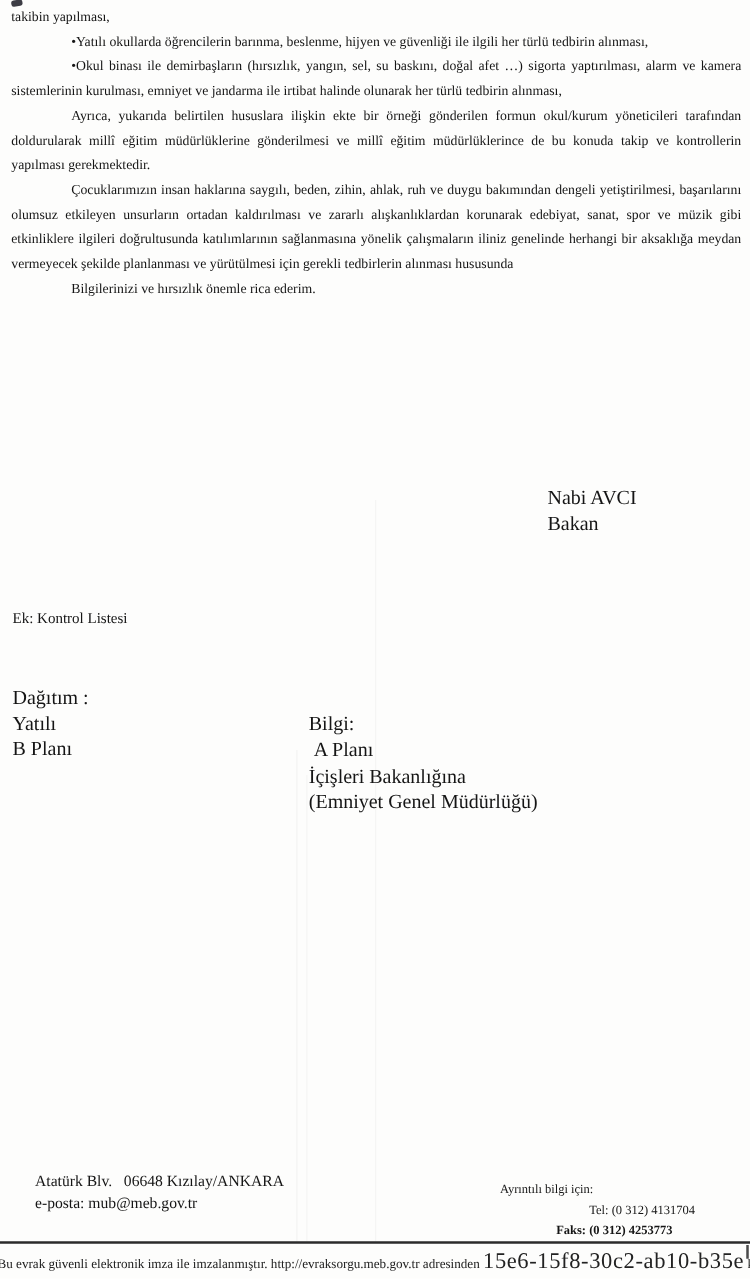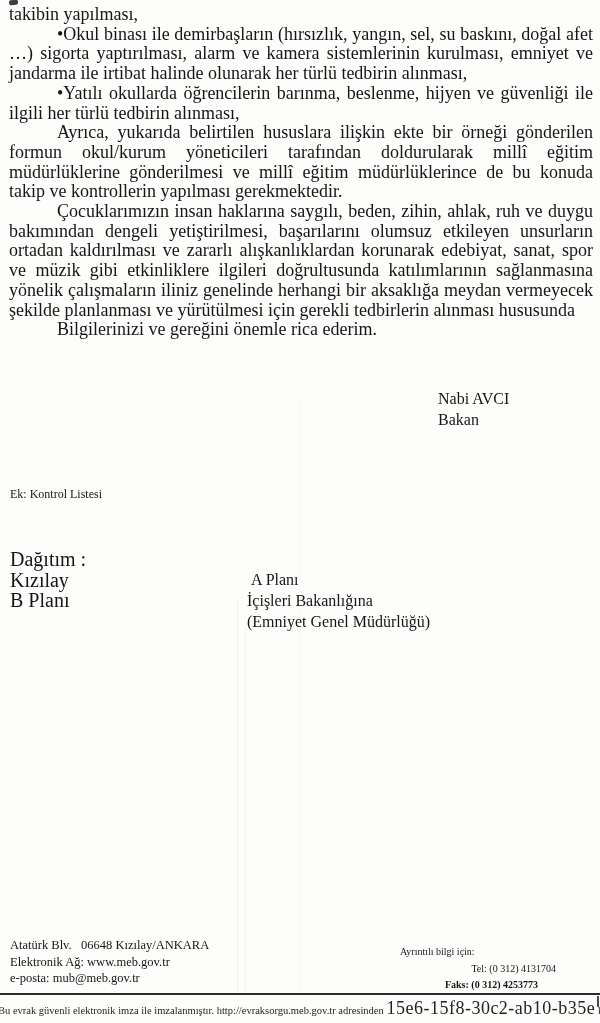--- a/index.html
+++ b/index.html
@@ -16,21 +16,21 @@
     font-family: "Liberation Serif", "DejaVu Serif", serif;
     color: #151515;
   }
 
   
   .body-text {
     position: absolute;
     top: 5px;
     left: 9px;
     right: 7px;
-    font-size: 18px;
+    font-size: 11px;
     line-height: 19.7px;
     text-align: justify;
   }
   .para {
     margin: 0;
     text-indent: 48px;
   }
   .para.continuation { text-indent: 0; }
   .para.closing { text-align: left; }
 
@@ -49,41 +49,41 @@
   .attachment {
     position: absolute;
     top: 487px;
     left: 10px;
     font-size: 12px;
   }
   .distribution {
     position: absolute;
     top: 549px;
     left: 10px;
-    font-size: 20px;
+    font-size: 16px;
     line-height: 20.5px;
   }
   .info-block {
     position: absolute;
     top: 570px;
     left: 247px;
     font-size: 16px;
     line-height: 20.8px;
   }
   .info-block .indent-1 { padding-left: 4px; }
 
   
   .footer-address {
     position: absolute;
     top: 937px;
     left: 10px;
     font-size: 12.5px;
     line-height: 16.5px;
   }
-  .footer-address div { white-space: pre; }
+  .footer-address div { white-space: pre; margin-left: 18px; }
   .footer-contact {
     position: absolute;
     top: 944px;
     left: 400px;
     width: 156px;
     font-size: 10px;
     line-height: 16.5px;
   }
   .footer-contact .tel { text-align: right; }
   .footer-contact .fax { text-align: right; padding-right: 18px; font-weight: bold; }
@@ -143,49 +143,49 @@
 
 <div class="page">
 
   <div class="speck-top"></div>
   <div class="scanline a"></div>
   <div class="scanline b"></div>
   <div class="scanline c"></div>
 
   <div class="body-text">
     <p class="para continuation">takibin yapılması,</p>
+    <p class="para">•Yatılı okullarda öğrencilerin barınma, beslenme, hijyen ve güvenliği ile ilgili her türlü tedbirin alınması,</p>
     <p class="para">•Okul binası ile demirbaşların (hırsızlık, yangın, sel, su baskını, doğal afet …) sigorta yaptırılması, alarm ve kamera sistemlerinin kurulması, emniyet ve jandarma ile irtibat halinde olunarak her türlü tedbirin alınması,</p>
-    <p class="para">•Yatılı okullarda öğrencilerin barınma, beslenme, hijyen ve güvenliği ile ilgili her türlü tedbirin alınması,</p>
     <p class="para">Ayrıca, yukarıda belirtilen hususlara ilişkin ekte bir örneği gönderilen formun okul/kurum yöneticileri tarafından doldurularak millî eğitim müdürlüklerine gönderilmesi ve millî eğitim müdürlüklerince de bu konuda takip ve kontrollerin yapılması gerekmektedir.</p>
     <p class="para">Çocuklarımızın insan haklarına saygılı, beden, zihin, ahlak, ruh ve duygu bakımından dengeli yetiştirilmesi, başarılarını olumsuz etkileyen unsurların ortadan kaldırılması ve zararlı alışkanlıklardan korunarak edebiyat, sanat, spor ve müzik gibi etkinliklere ilgileri doğrultusunda katılımlarının sağlanmasına yönelik çalışmaların iliniz genelinde herhangi bir aksaklığa meydan vermeyecek şekilde planlanması ve yürütülmesi için gerekli tedbirlerin alınması hususunda</p>
-    <p class="para closing">Bilgilerinizi ve gereğini önemle rica ederim.</p>
+    <p class="para closing">Bilgilerinizi ve hırsızlık önemle rica ederim.</p>
   </div>
 
   <div class="signature">
     <div>Nabi AVCI</div>
     <div>Bakan</div>
   </div>
 
   <div class="attachment">Ek: Kontrol Listesi</div>
 
   <div class="distribution">
     <div>Dağıtım :</div>
-    <div>Kızılay</div>
+    <div>Yatılı</div>
     <div>B Planı</div>
   </div>
 
   <div class="info-block">
+    <div>Bilgi:</div>
     <div class="indent-1">A Planı</div>
     <div>İçişleri Bakanlığına</div>
     <div>(Emniyet Genel Müdürlüğü)</div>
   </div>
 
   <div class="footer-address">
     <div>Atatürk Blv.   06648 Kızılay/ANKARA</div>
-    <div>Elektronik Ağ: www.meb.gov.tr</div>
     <div>e-posta: mub@meb.gov.tr</div>
   </div>
 
   <div class="footer-contact">
     <div>Ayrıntılı bilgi için:</div>
     <div class="tel">Tel: (0 312) 4131704</div>
     <div class="fax">Faks: (0 312) 4253773</div>
   </div>
 
   <div class="footer-rule"></div>

